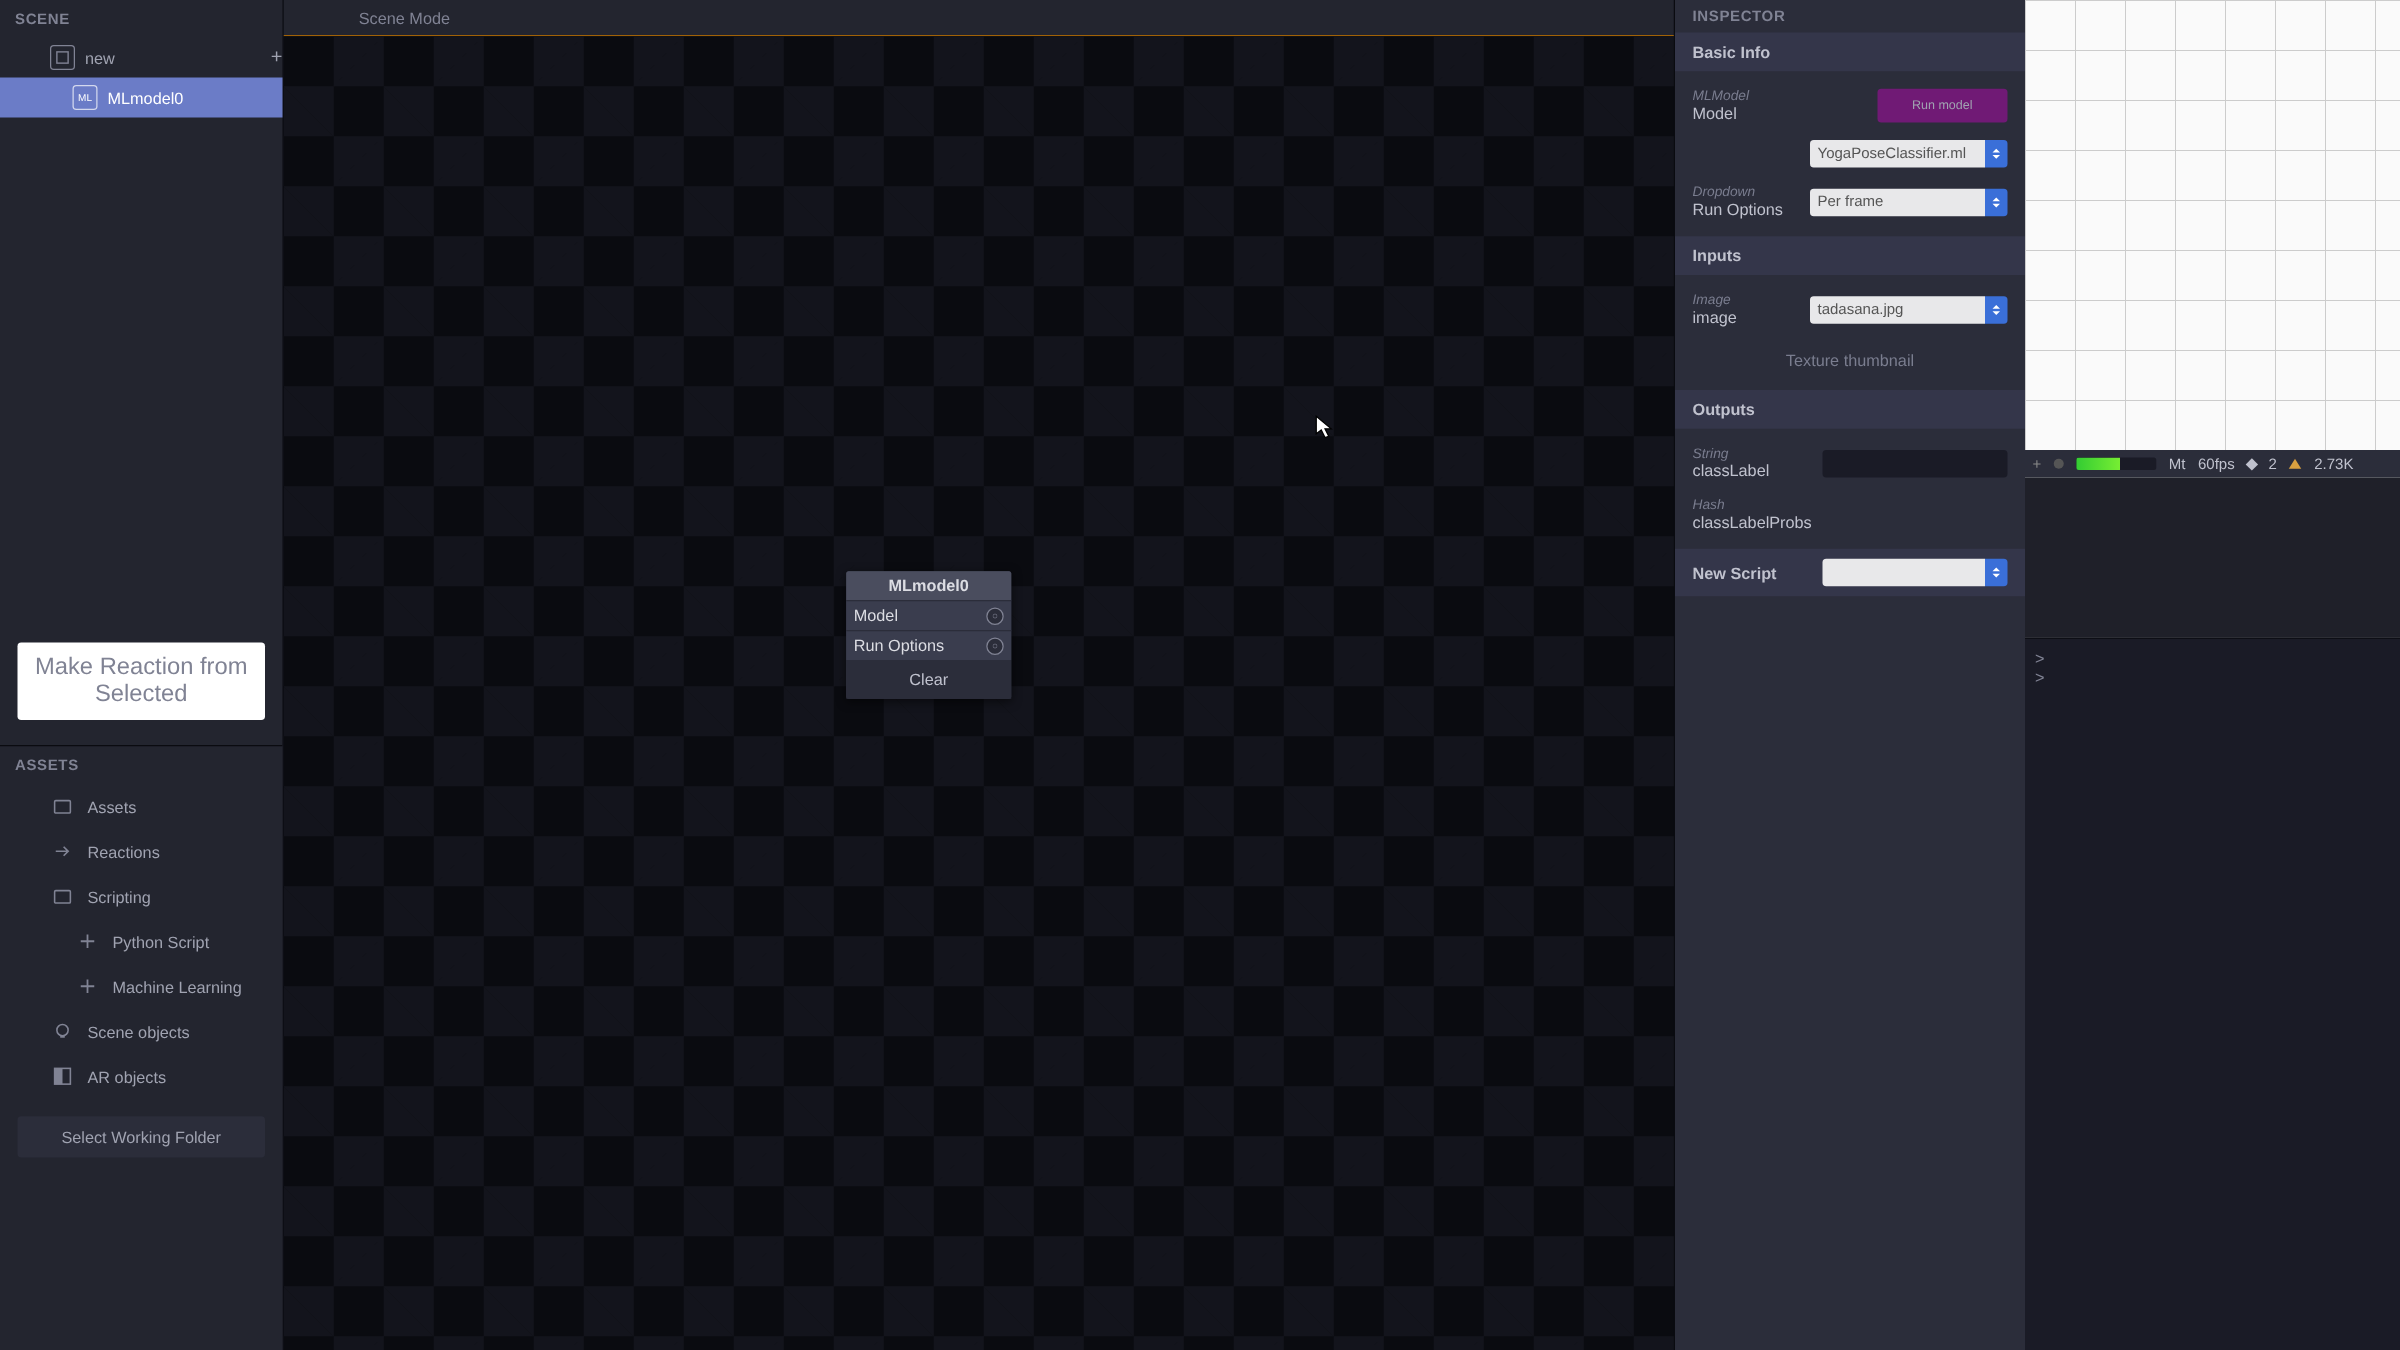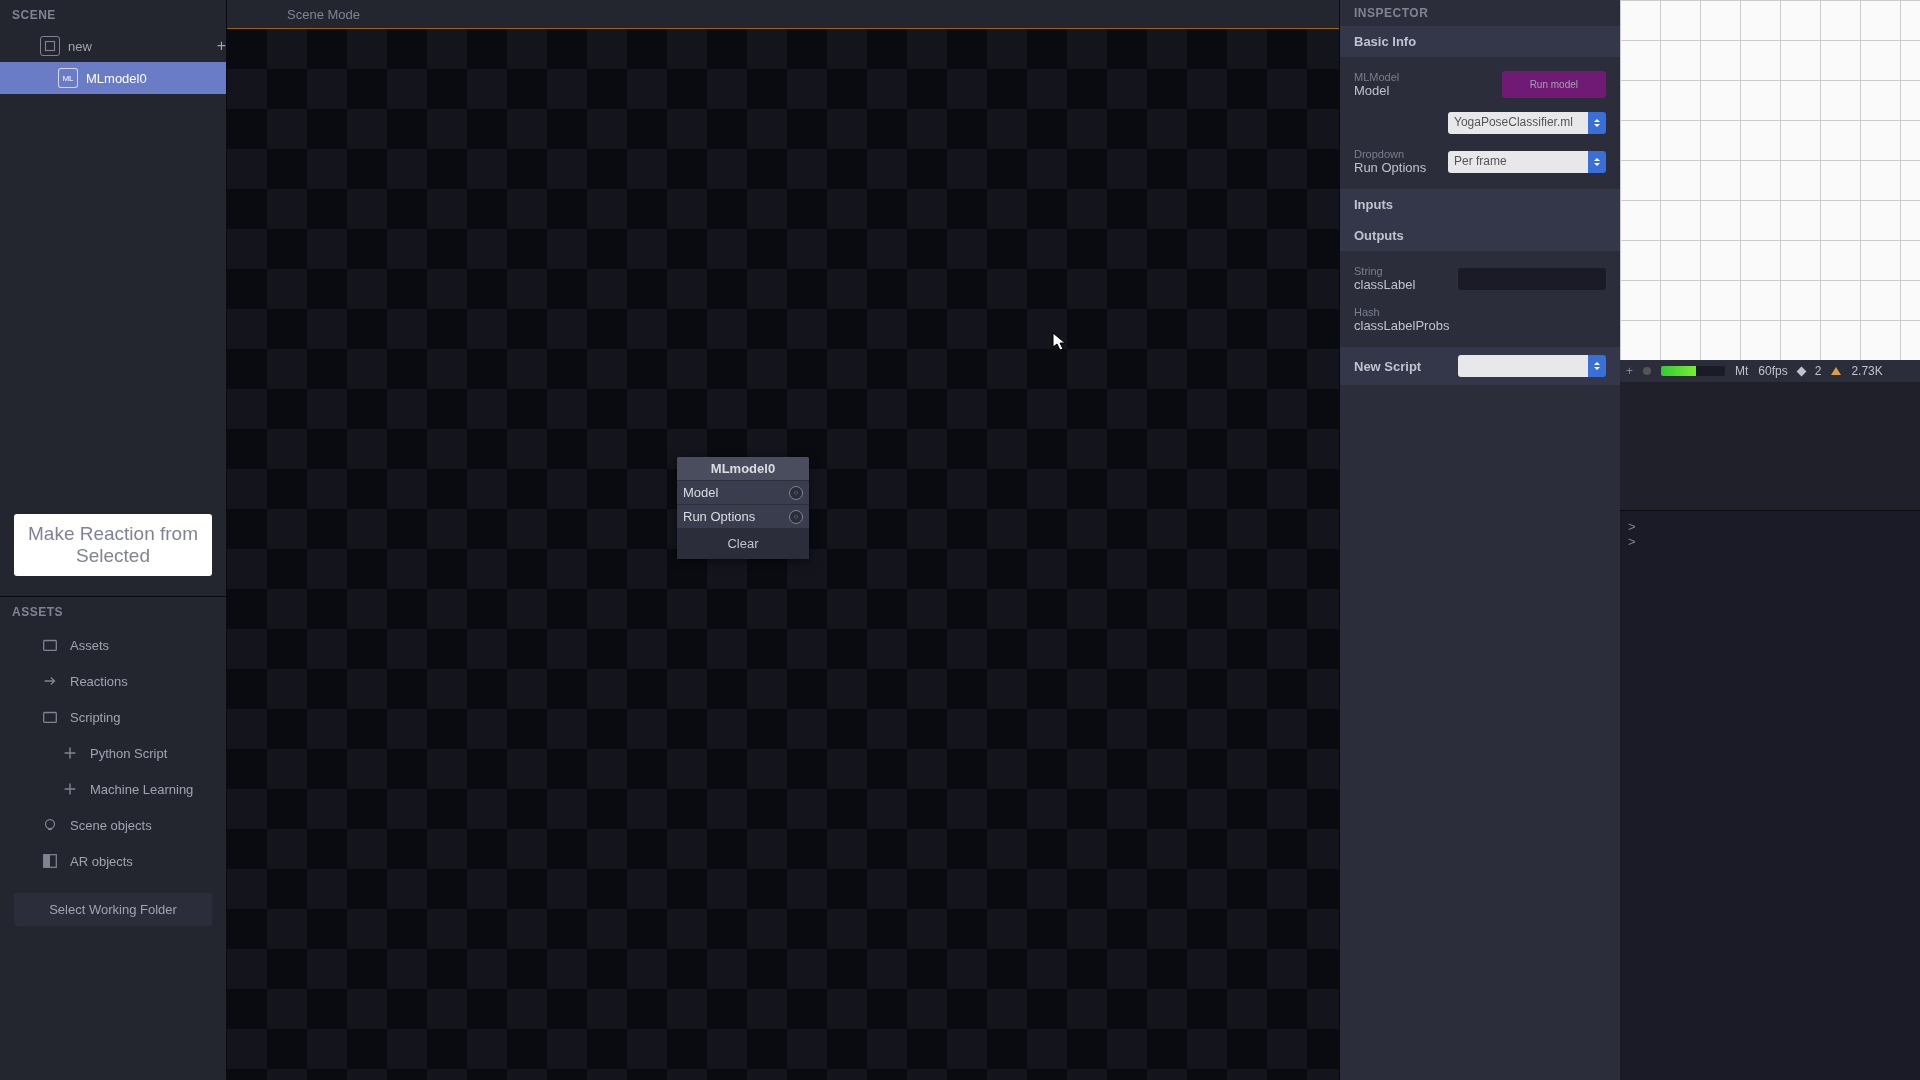--- a/index.html
+++ b/index.html
@@ -42,21 +42,21 @@
 .node-widget-header { background: #4a4d5e; color: #dcdde3; font-weight: 600; text-align: center; padding: 4px; font-size: 13px; border-radius: 2px 2px 0 0; }
 .node-widget-row { display: flex; align-items: center; justify-content: space-between; padding: 4px 6px; color: #dcdde3; font-size: 13px; background: #3a3d4e; border-top: 1px solid #2b2d3a; }
 .node-widget-row .port { width: 14px; height: 14px; border-radius: 50%; border: 1px solid #808394; background: #2b2d3a; font-size: 8px; display: flex; align-items: center; justify-content: center; color: #808394; }
 .node-widget-clear { text-align: center; padding: 8px; color: #c0c2ce; font-size: 13px; background: #2b2d3a; }
 
 
 .inspector-panel { width: 280px; background: #2b2d3a; display: flex; flex-direction: column; }
 .inspector-title { padding: 6px 14px; font-size: 12px; font-weight: 600; color: #808394; letter-spacing: 0.5px; }
 .inspector-section-header { padding: 8px 14px; background: #34364a; color: #c0c2ce; font-weight: 600; font-size: 13px; }
 .inspector-group { padding: 14px; display: flex; flex-direction: column; gap: 14px; }
-.label-stack .small { font-size: 11px; color: #7a7d8f; }
+.label-stack .small { font-size: 11px; color: #7a7d8f; font-style: italic; }
 .label-stack .big { font-size: 13px; color: #c0c2ce; }
 .row-line { display: flex; align-items: center; justify-content: space-between; gap: 10px; }
 .row-line.right { justify-content: flex-end; }
 .run-model-btn { background: #701a75; color: #a0a3b1; padding: 8px 28px; border-radius: 3px; font-size: 10px; text-align: center; }
 .dropdown { display: flex; align-items: stretch; height: 22px; width: 158px; }
 .dropdown-field { flex: 1; background: #e8e8ea; color: #555; font-size: 12px; padding: 3px 6px; border-radius: 3px 0 0 3px; white-space: nowrap; overflow: hidden; }
 .dropdown-btn { width: 18px; background: #3a6fd8; border-radius: 0 3px 3px 0; display: flex; flex-direction: column; align-items: center; justify-content: center; gap: 0; }
 .dropdown-btn::before { content: ""; border-left: 3px solid transparent; border-right: 3px solid transparent; border-bottom: 3px solid #fff; }
 .dropdown-btn::after { content: ""; border-left: 3px solid transparent; border-right: 3px solid transparent; border-top: 3px solid #fff; margin-top: 2px; }
 .texture-thumb { text-align: center; color: #7a7d8f; font-size: 13px; padding: 6px 0 2px; }
@@ -216,20 +216,33 @@
         <div class="big">Run Options</div>
       </div>
       <div class="dropdown">
         <div class="dropdown-field">Per frame</div>
         <div class="dropdown-btn"></div>
       </div>
     </div>
   </div>
 
   <div class="inspector-section-header">Inputs</div>
+  <div class="inspector-group">
+    <div class="row-line">
+      <div class="label-stack">
+        <div class="small">Image</div>
+        <div class="big">image</div>
+      </div>
+      <div class="dropdown">
+        <div class="dropdown-field">tadasana.jpg</div>
+        <div class="dropdown-btn"></div>
+      </div>
+    </div>
+    <div class="texture-thumb">Texture thumbnail</div>
+  </div>
 
   <div class="inspector-section-header">Outputs</div>
   <div class="inspector-group">
     <div class="row-line">
       <div class="label-stack">
         <div class="small">String</div>
         <div class="big">classLabel</div>
       </div>
       <div class="output-field"></div>
     </div>

